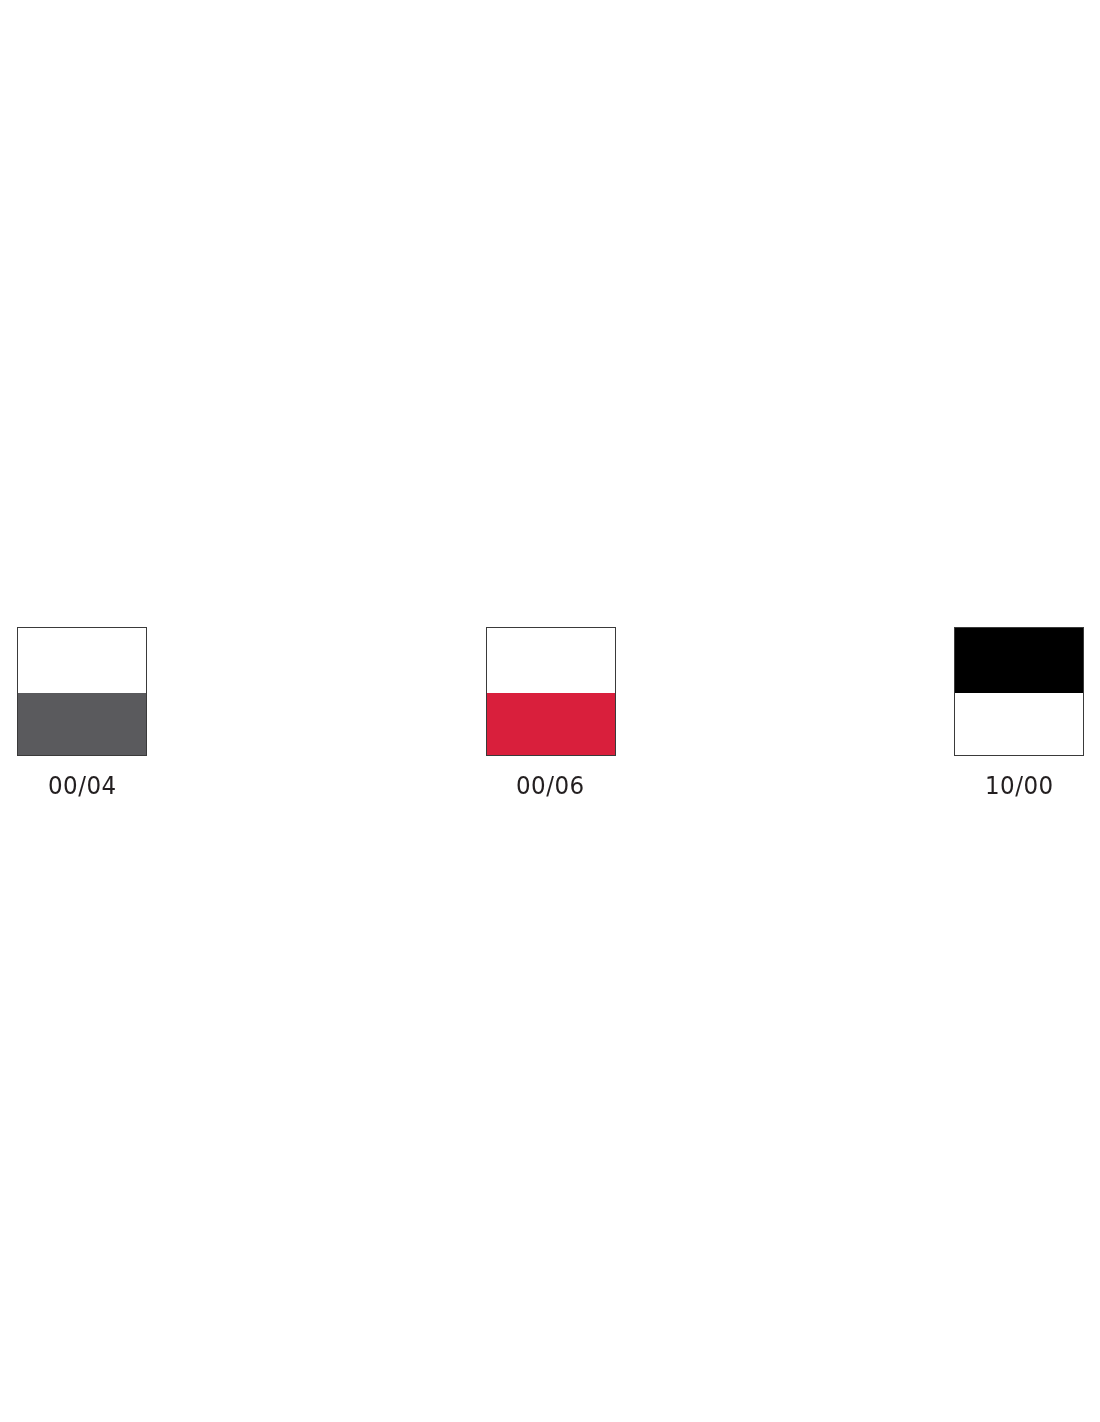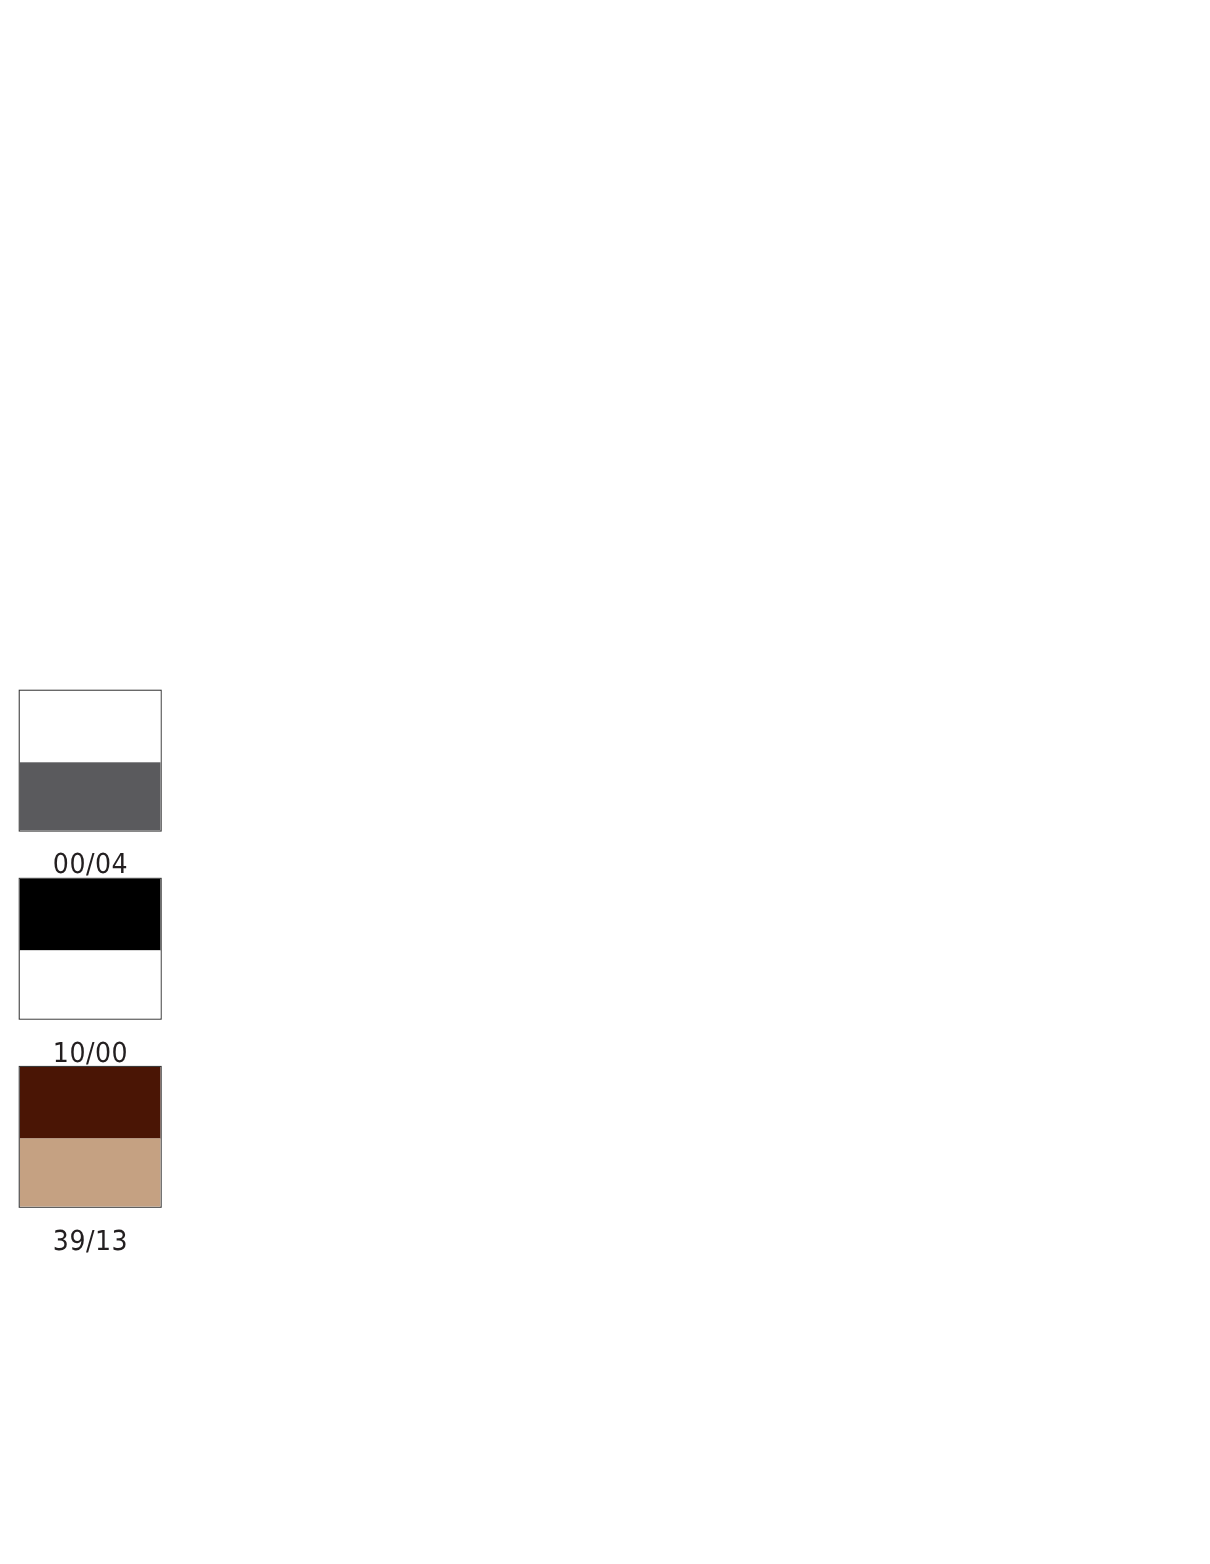--- a/index.html
+++ b/index.html
@@ -24,21 +24,21 @@
     height: 1422px;
   }
 
   .swatch-row {
     position: absolute;
     left: 16px;
     top: 627px;
     width: 1069px;
     height: 180px;
     display: flex;
-    flex-direction: column;
+    flex-direction: row;
     align-items: flex-start;
     justify-content: space-between;
   }
 
   .swatch-cell {
     width: 132px;
     display: flex;
     flex-direction: column;
     align-items: center;
   }
@@ -86,34 +86,34 @@
   <div class="swatch-row">
 
     <div class="swatch-cell">
       <div class="swatch-box" style="border-color: rgb(58, 58, 58);">
         <span class="swatch-half top" style="background-color: rgb(255, 255, 255);"></span>
         <span class="swatch-half bottom" style="background-color: rgb(90, 90, 93);"></span>
       </div>
       <div class="swatch-label" style="color: rgb(35, 31, 32);">00/04</div>
     </div>
 
+    <div class="swatch-cell">
+      <div class="swatch-box" style="border-color: rgb(58, 58, 58);">
+        <span class="swatch-half top" style="background-color: rgb(255, 255, 255);"></span>
+        <span class="swatch-half bottom" style="background-color: rgb(217, 31, 60);"></span>
+      </div>
+      <div class="swatch-label" style="color: rgb(35, 31, 32);">00/06</div>
+    </div>
 
 
 
     <div class="swatch-cell">
       <div class="swatch-box" style="border-color: rgb(58, 58, 58);">
         <span class="swatch-half top" style="background-color: rgb(0, 0, 0);"></span>
         <span class="swatch-half bottom" style="background-color: rgb(255, 255, 255);"></span>
       </div>
       <div class="swatch-label" style="color: rgb(35, 31, 32);">10/00</div>
     </div>
 
 
-    <div class="swatch-cell">
-      <div class="swatch-box" style="border-color: rgb(58, 58, 58);">
-        <span class="swatch-half top" style="background-color: rgb(74, 21, 5);"></span>
-        <span class="swatch-half bottom" style="background-color: rgb(197, 161, 130);"></span>
-      </div>
-      <div class="swatch-label" style="color: rgb(35, 31, 32);">39/13</div>
-    </div>
 
   </div>
 </div>
 
 </body></html>

